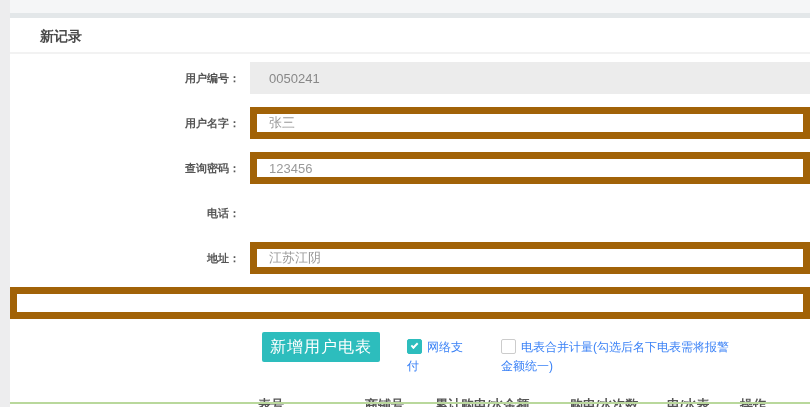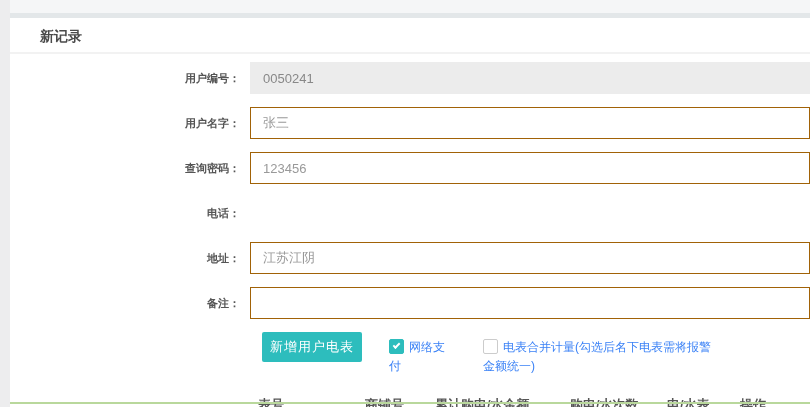--- a/index.html
+++ b/index.html
@@ -20,30 +20,30 @@
     border-bottom:2px solid #f2f2f2;
   }
 
   .form { padding-top:8px; }
   .form-row { display:flex; align-items:center; height:32px; margin-bottom:13px; }
   .form-label {
     width:240px; text-align:right; padding-right:10px;
     font-size:11px; font-weight:bold; color:#555;
   }
   .form-input {
-    flex:1; height:32px; border:1px solid #a16207; background:#fff;
+    flex:1; height:32px; border:7px solid #a16207; background:#fff;
     padding:0 12px; font-size:13px; color:#999; outline:none;
     font-family:"Liberation Sans","DejaVu Sans",sans-serif;
   }
   .form-input.disabled { background:#ececec; border-color:#ececec; color:#888; }
 
   .actions-row { display:flex; align-items:flex-start; margin-left:252px; margin-top:2px; }
   .btn {
     background:#2dbdbd; color:#fff; border:none; border-radius:2px;
-    height:30px; padding:0 8px; font-size:13px; margin-right:12px; cursor:pointer;
+    height:30px; padding:0 8px; font-size:16px; margin-right:12px; cursor:pointer;
     font-family:"Liberation Sans","DejaVu Sans",sans-serif;
     letter-spacing:1px;
   }
   .checkbox-block { font-size:12px; color:#3b82f6; line-height:19px; margin-top:6px; }
   .checkbox-block.cb1 { width:58px; margin-left:15px; }
   .checkbox-block.cb2 { width:230px; margin-left:36px; }
   .checkbox {
     display:inline-block; width:15px; height:15px; background:#fff;
     border:1px solid #ccc; border-radius:2px; vertical-align:-3px; margin-right:5px;
     position:relative; cursor:pointer;
@@ -98,21 +98,20 @@
     <div class="form-row">
       <div class="form-label">电话：</div>
     </div>
 
     <div class="form-row">
       <div class="form-label">地址：</div>
       <input class="form-input" value="江苏江阴" style="">
     </div>
 
     <div class="form-row">
-      <div class="form-label">备注：</div>
       <input class="form-input" value="" style="">
     </div>
 
     <div class="actions-row">
       <button class="btn">新增用户电表</button>
 
       <div class="checkbox-block cb1">
         <span class="checkbox checked"><span class="check-icon"></span></span><span>网络支付</span>
       </div>
 

